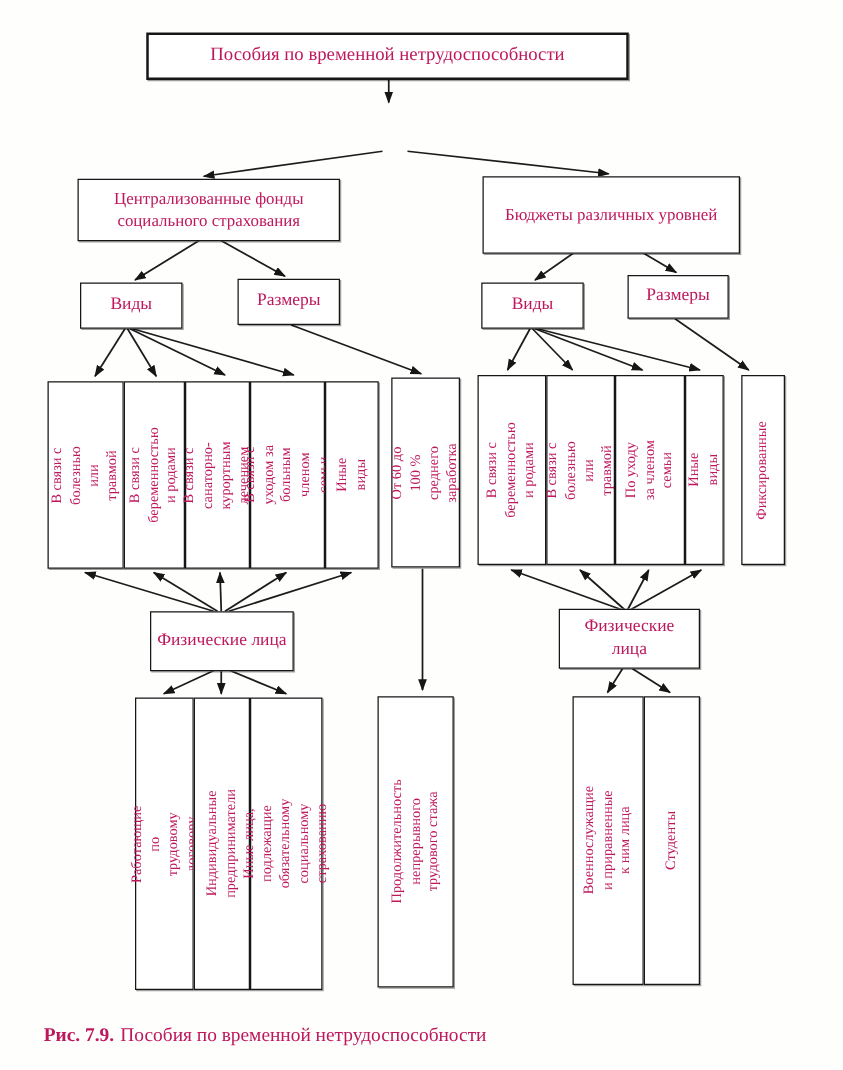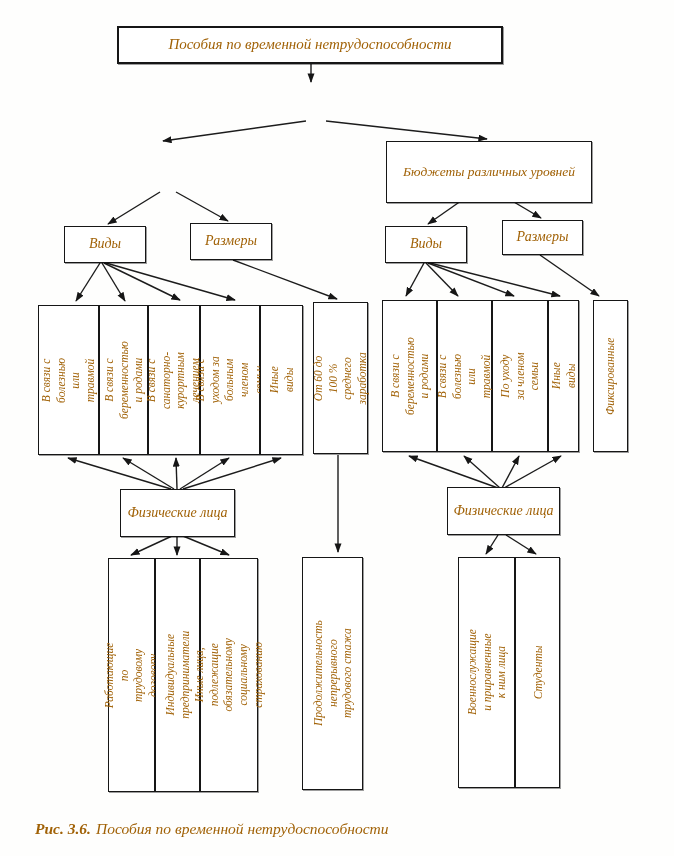--- a/index.html
+++ b/index.html
@@ -1,20 +1,19 @@
 <!DOCTYPE html>
 <html><head>
 <meta charset="utf-8">
 <style>
   html,body { margin:0; padding:0; background:#ffffff; }
   .page {
     position:relative; width:674px; height:856px;
-    background:#fefefdff; font-family:"Liberation Serif", serif; color:#a16207;
+    background:#fefefdff; font-family:"Liberation Serif", serif; color:#be185d;
     overflow:hidden;
-    font-style:italic;
   }
   svg.arrows { position:absolute; left:0; top:0; z-index:0; }
   .hbox, .vbox {
     position:absolute; box-sizing:border-box; z-index:1;
     border:1.6px solid #161616; background:#fff;
     display:flex; align-items:center; justify-content:center;
     box-shadow:1px 1px 0 rgba(0,0,0,.38);
   }
   .hbox { text-align:center; font-size:14px; line-height:1.3; padding:2px 4px; }
   .hbox.big { font-size:15px; border-width:2px; }
@@ -85,20 +84,23 @@
 
       <line x1="338" y1="455" x2="338" y2="552" marker-end="url(#ah)"></line>
     </g>
   </svg>
 
   <div class="hbox big" style="left:117px;top:26px;width:386px;height:38px;">
     <span>Пособия по временной нетрудоспособности</span>
   </div>
 
 
+  <div class="hbox mid" style="left:62px;top:143px;width:210px;height:50px;">
+    <span>Централизованные фонды социального страхования</span>
+  </div>
 
   <div class="hbox mid" style="left:386px;top:141px;width:206px;height:62px;">
     <span>Бюджеты различных уровней</span>
   </div>
 
   <div class="hbox" style="left:64px;top:226px;width:82px;height:37px;">
     <span>Виды</span>
   </div>
   <div class="hbox" style="left:190px;top:223px;width:82px;height:37px;">
     <span>Размеры</span>
@@ -169,16 +171,16 @@
   </div>
 
   <div class="vbox" style="left:458px;top:557px;width:57px;height:231px;">
     <span class="vtext" style="width:218px">Военнослужащие и приравненные к ним лица</span>
   </div>
   <div class="vbox" style="left:515px;top:557px;width:45px;height:231px;">
     <span class="vtext" style="width:218px">Студенты</span>
   </div>
 
   <div class="caption">
-    <span class="cap-label">Рис. 3.6.</span><span class="cap-text">Пособия по временной нетрудоспособности</span>
+    <span class="cap-label">Рис. 7.9.</span><span class="cap-text">Пособия по временной нетрудоспособности</span>
   </div>
 
 </div>
 
 </body></html>

